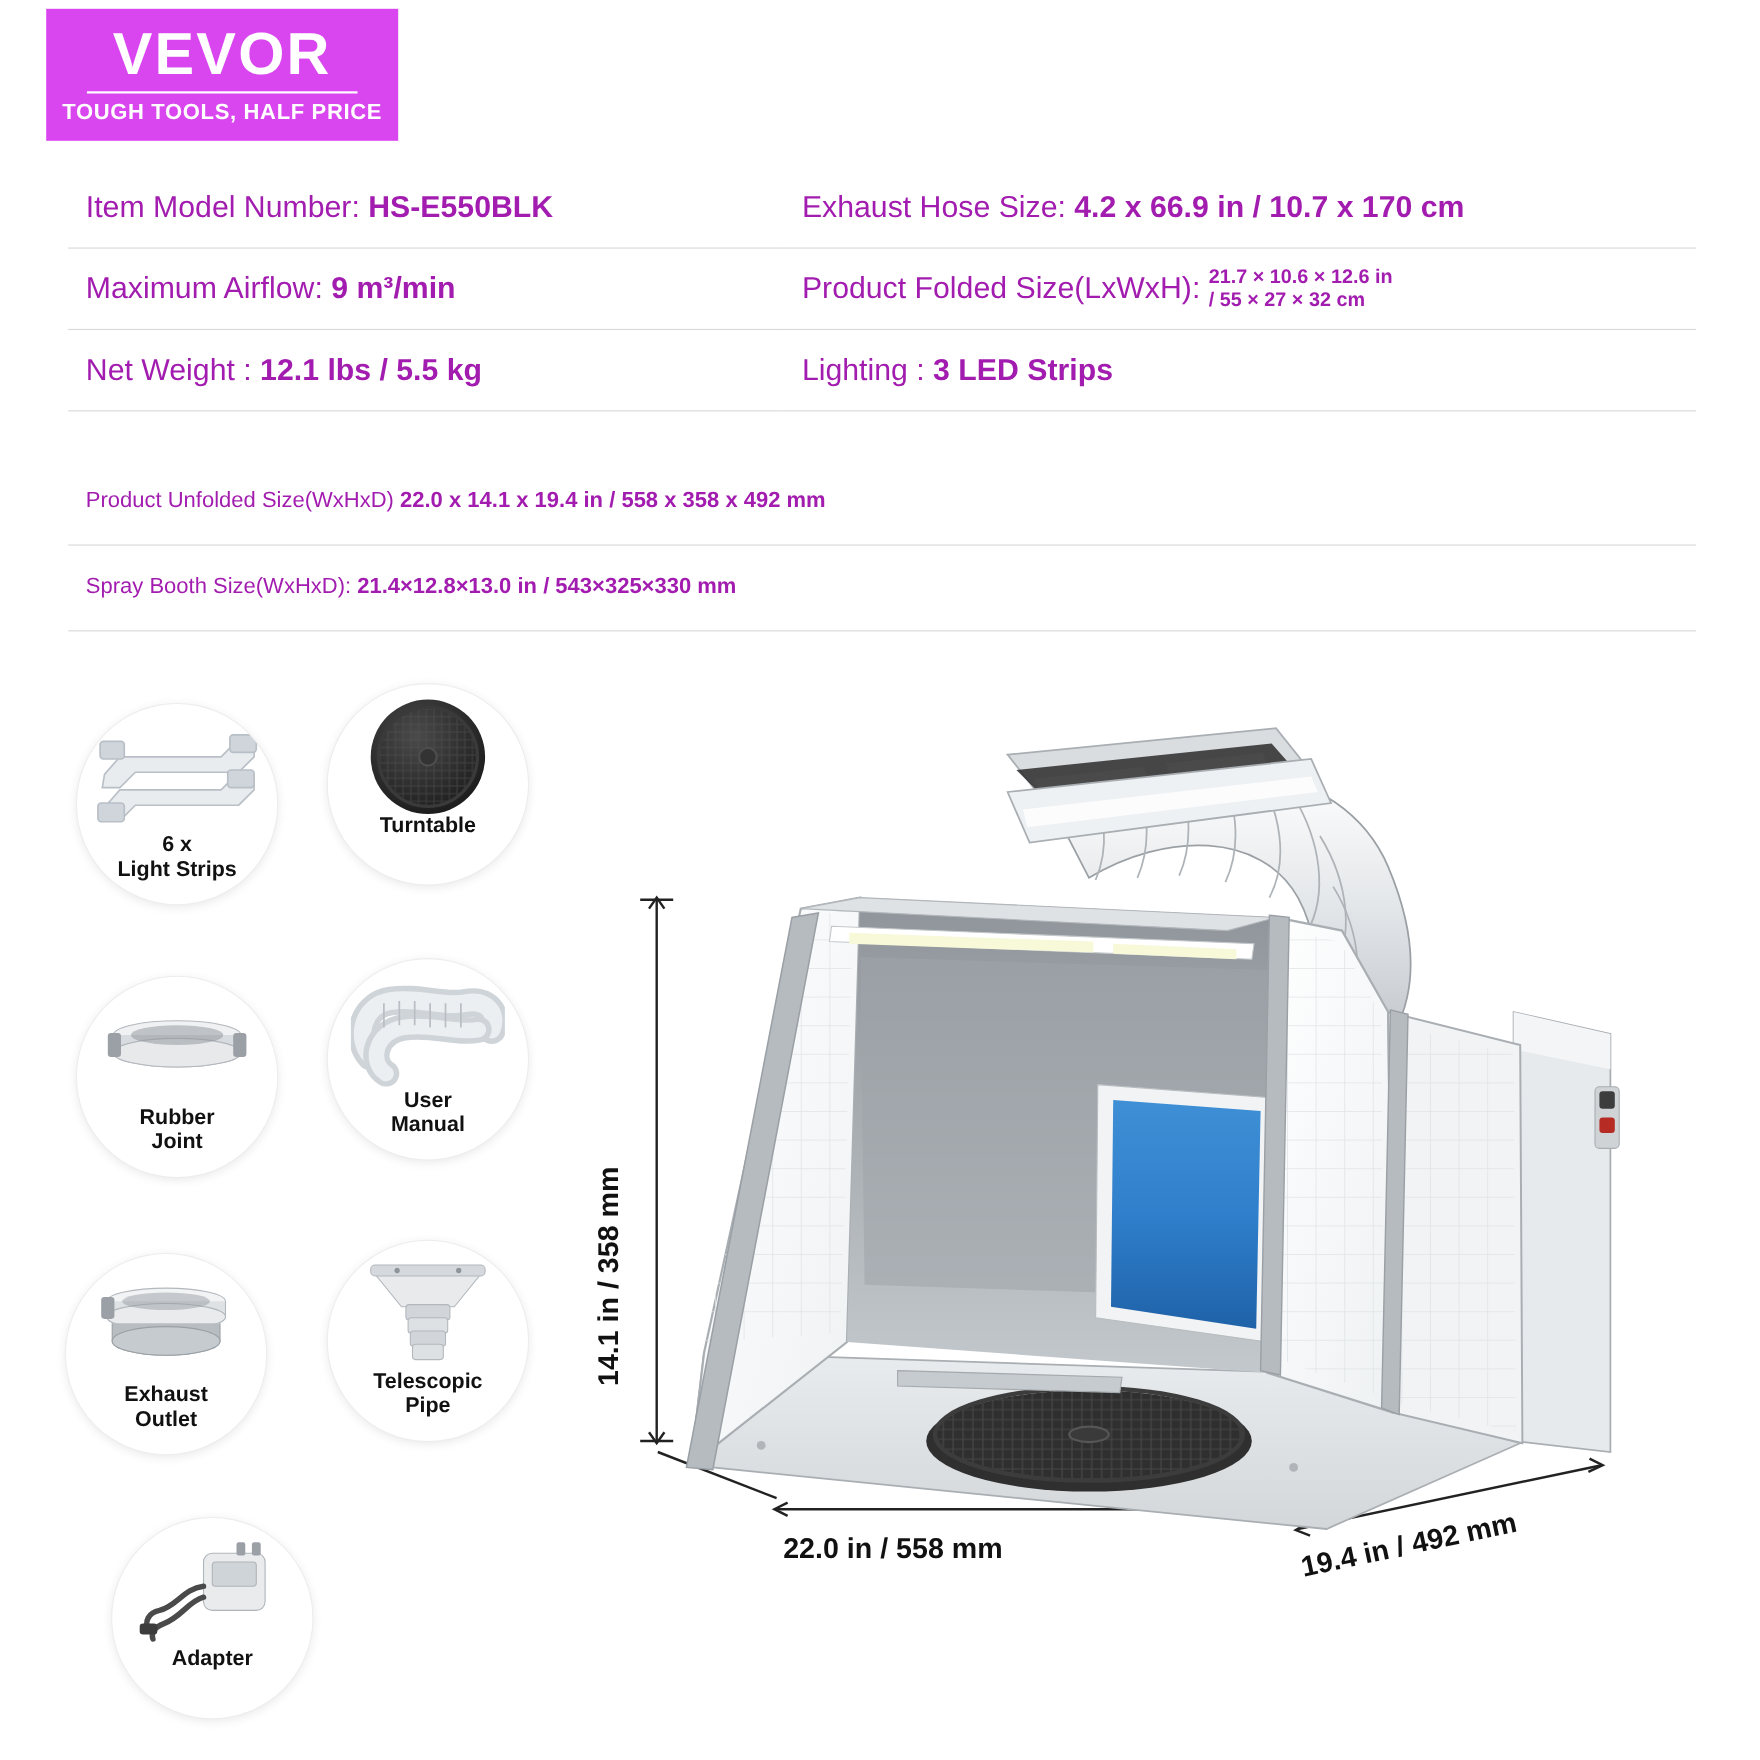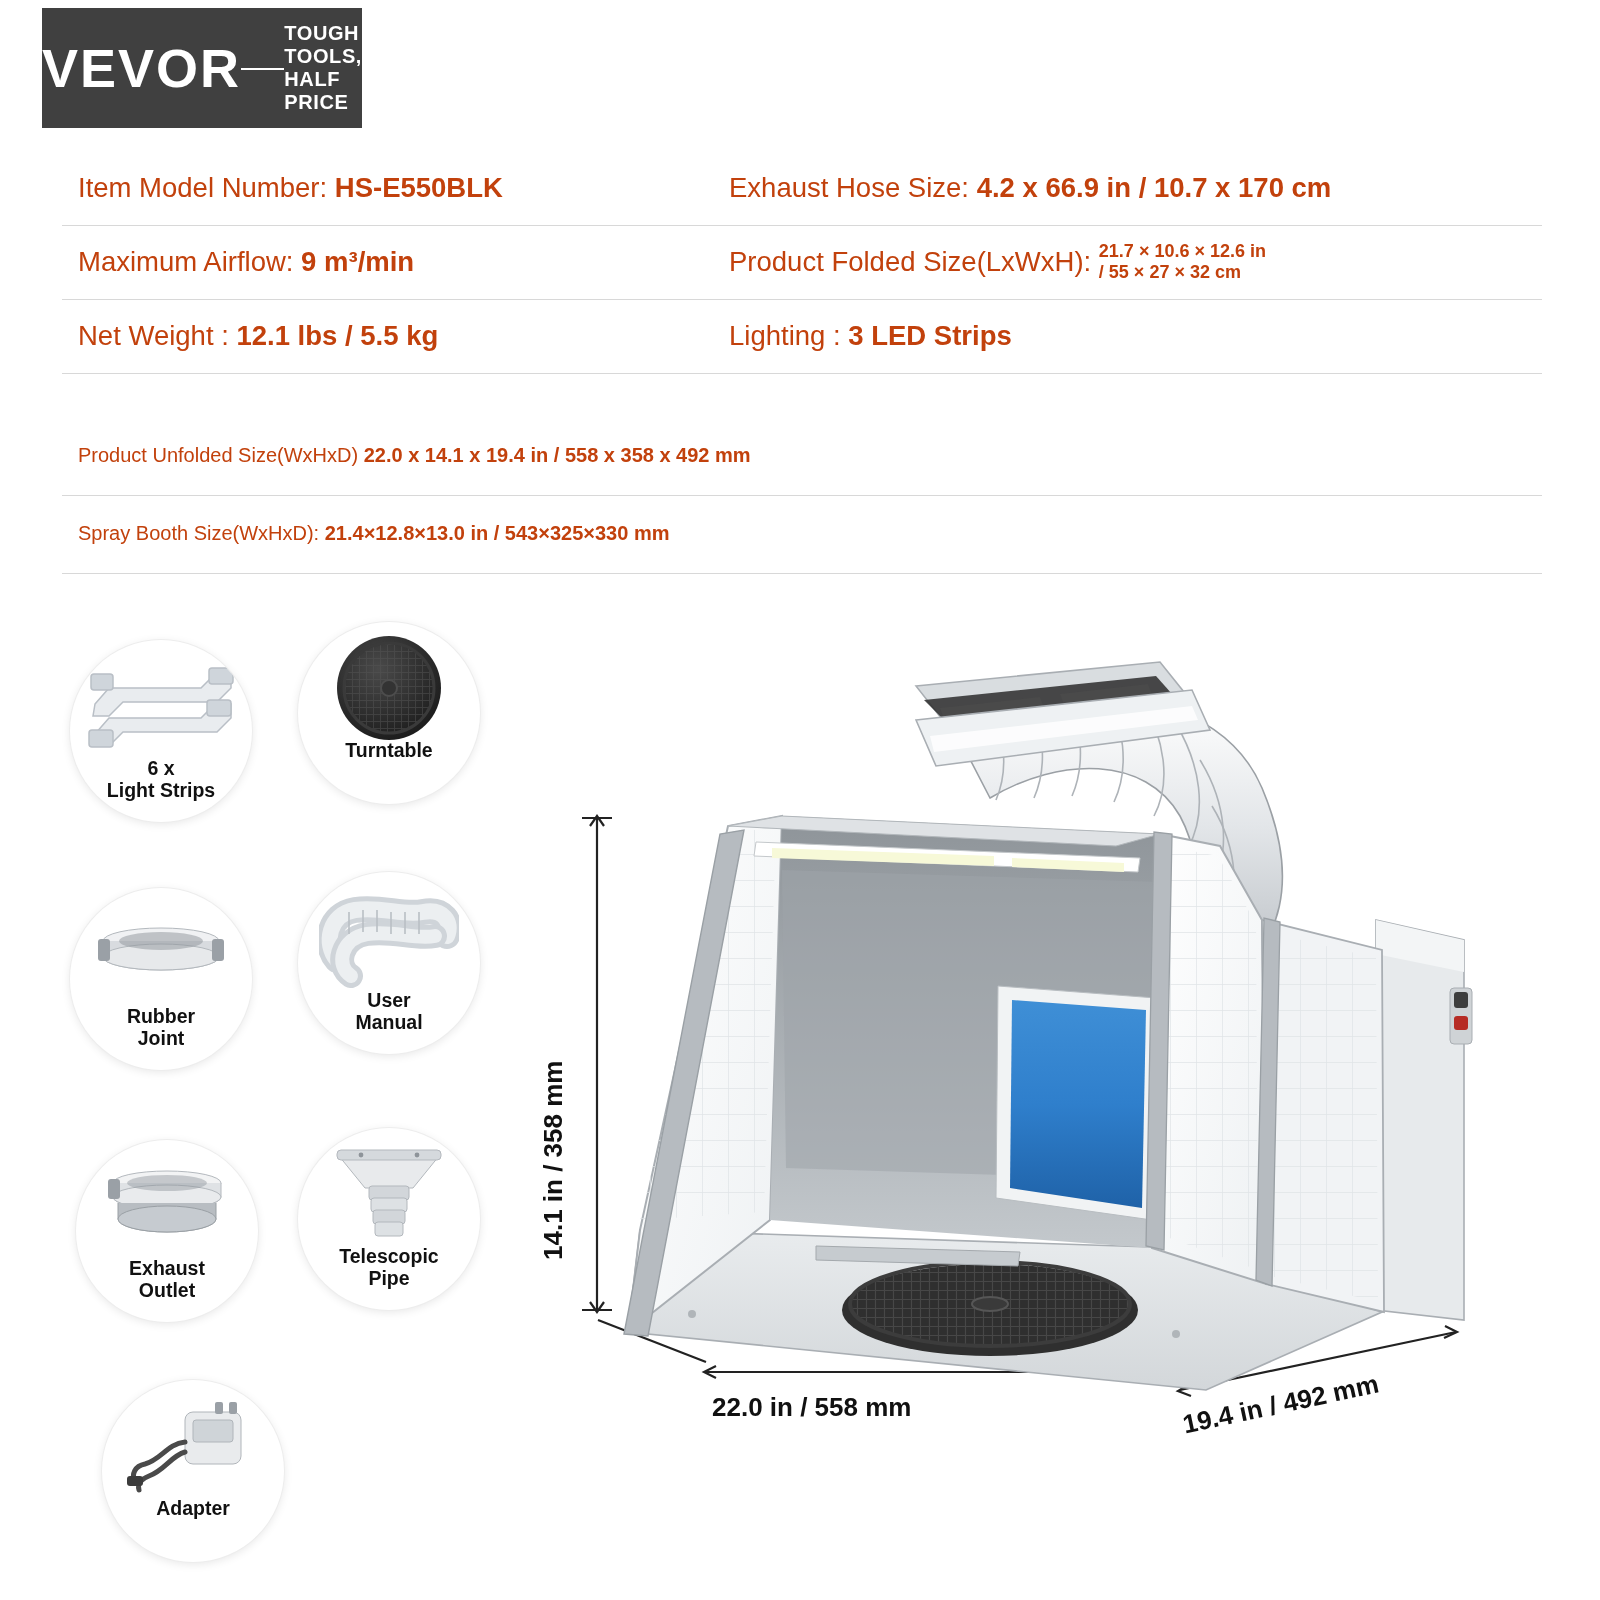--- a/index.html
+++ b/index.html
@@ -8,42 +8,42 @@
     background:#ffffff;
     font-family:"Liberation Sans", sans-serif;
     color:#1b1b1b;
     position:relative;
     overflow:hidden;
   }
   
   .brand {
     position:absolute; left:42px; top:8px;
     width:320px; height:120px;
-    background:#404040;
-    display:flex; flex-direction:row;
+    background:#d946ef;
+    display:flex; flex-direction:column;
     align-items:center; justify-content:center;
   }
   .brand-name {
     color:#ffffff; font-size:54px; font-weight:bold;
     letter-spacing:2px; line-height:1;
   }
   .brand-rule {
     width:246px; height:2px; background:#ffffff; margin:7px 0 6px 0;
   }
   .brand-tag {
     color:#ffffff; font-size:20px; font-weight:bold; letter-spacing:0.6px;
   }
   
   .specs { position:absolute; left:62px; top:152px; width:1480px; }
   .spec-row { display:flex; }
   .spec-cell {
     box-sizing:border-box;
     border-bottom:1px solid #d8d8d8;
     display:flex; align-items:center;
-    font-size:27.5px; color:#c2410c;
+    font-size:27.5px; color:#a21caf;
     padding:10px 4px 12px 16px;
     min-height:74px;
   }
   .spec-cell.left  { width:645px; }
   .spec-cell.right { width:835px; padding-left:22px; }
   .spec-cell.full  { width:1480px; }
   .spec-cell .lbl  { font-weight:normal; white-space:pre; }
   .spec-cell .val  { font-weight:bold; }
   .spec-cell .val.two-line { line-height:1.16; font-size:18px; }
   .spec-spacer { height:44px; }
@@ -62,21 +62,21 @@
   }
   .acc .art { height:104px; display:flex; align-items:center; justify-content:center; margin-top:14px; }
   .acc .cap {
     font-size:19.5px; font-weight:bold; line-height:1.12; text-align:center;
     color:#111; padding:0 6px;
   }
   .acc.pos1 { left:10px;  top:20px; }
   .acc.pos2 { left:238px; top:2px; }
   .acc.pos3 { left:10px;  top:268px; }
   .acc.pos4 { left:238px; top:252px; }
-  .acc.pos5 { left:16px;  top:520px;align-items:center; }
+  .acc.pos5 { left:0;  top:520px;align-items:center; }
   .acc.pos6 { left:238px; top:508px; }
   .acc.pos7 { left:42px;  top:760px; }
   
   .product { position:absolute; left:520px; top:620px; width:1060px; height:940px; }
   .dim-label {
     position:absolute; font-size:26px; font-weight:bold; color:#111;
     white-space:nowrap;
   }
   .dim-v {
     transform:rotate(-90deg); transform-origin:left top;

